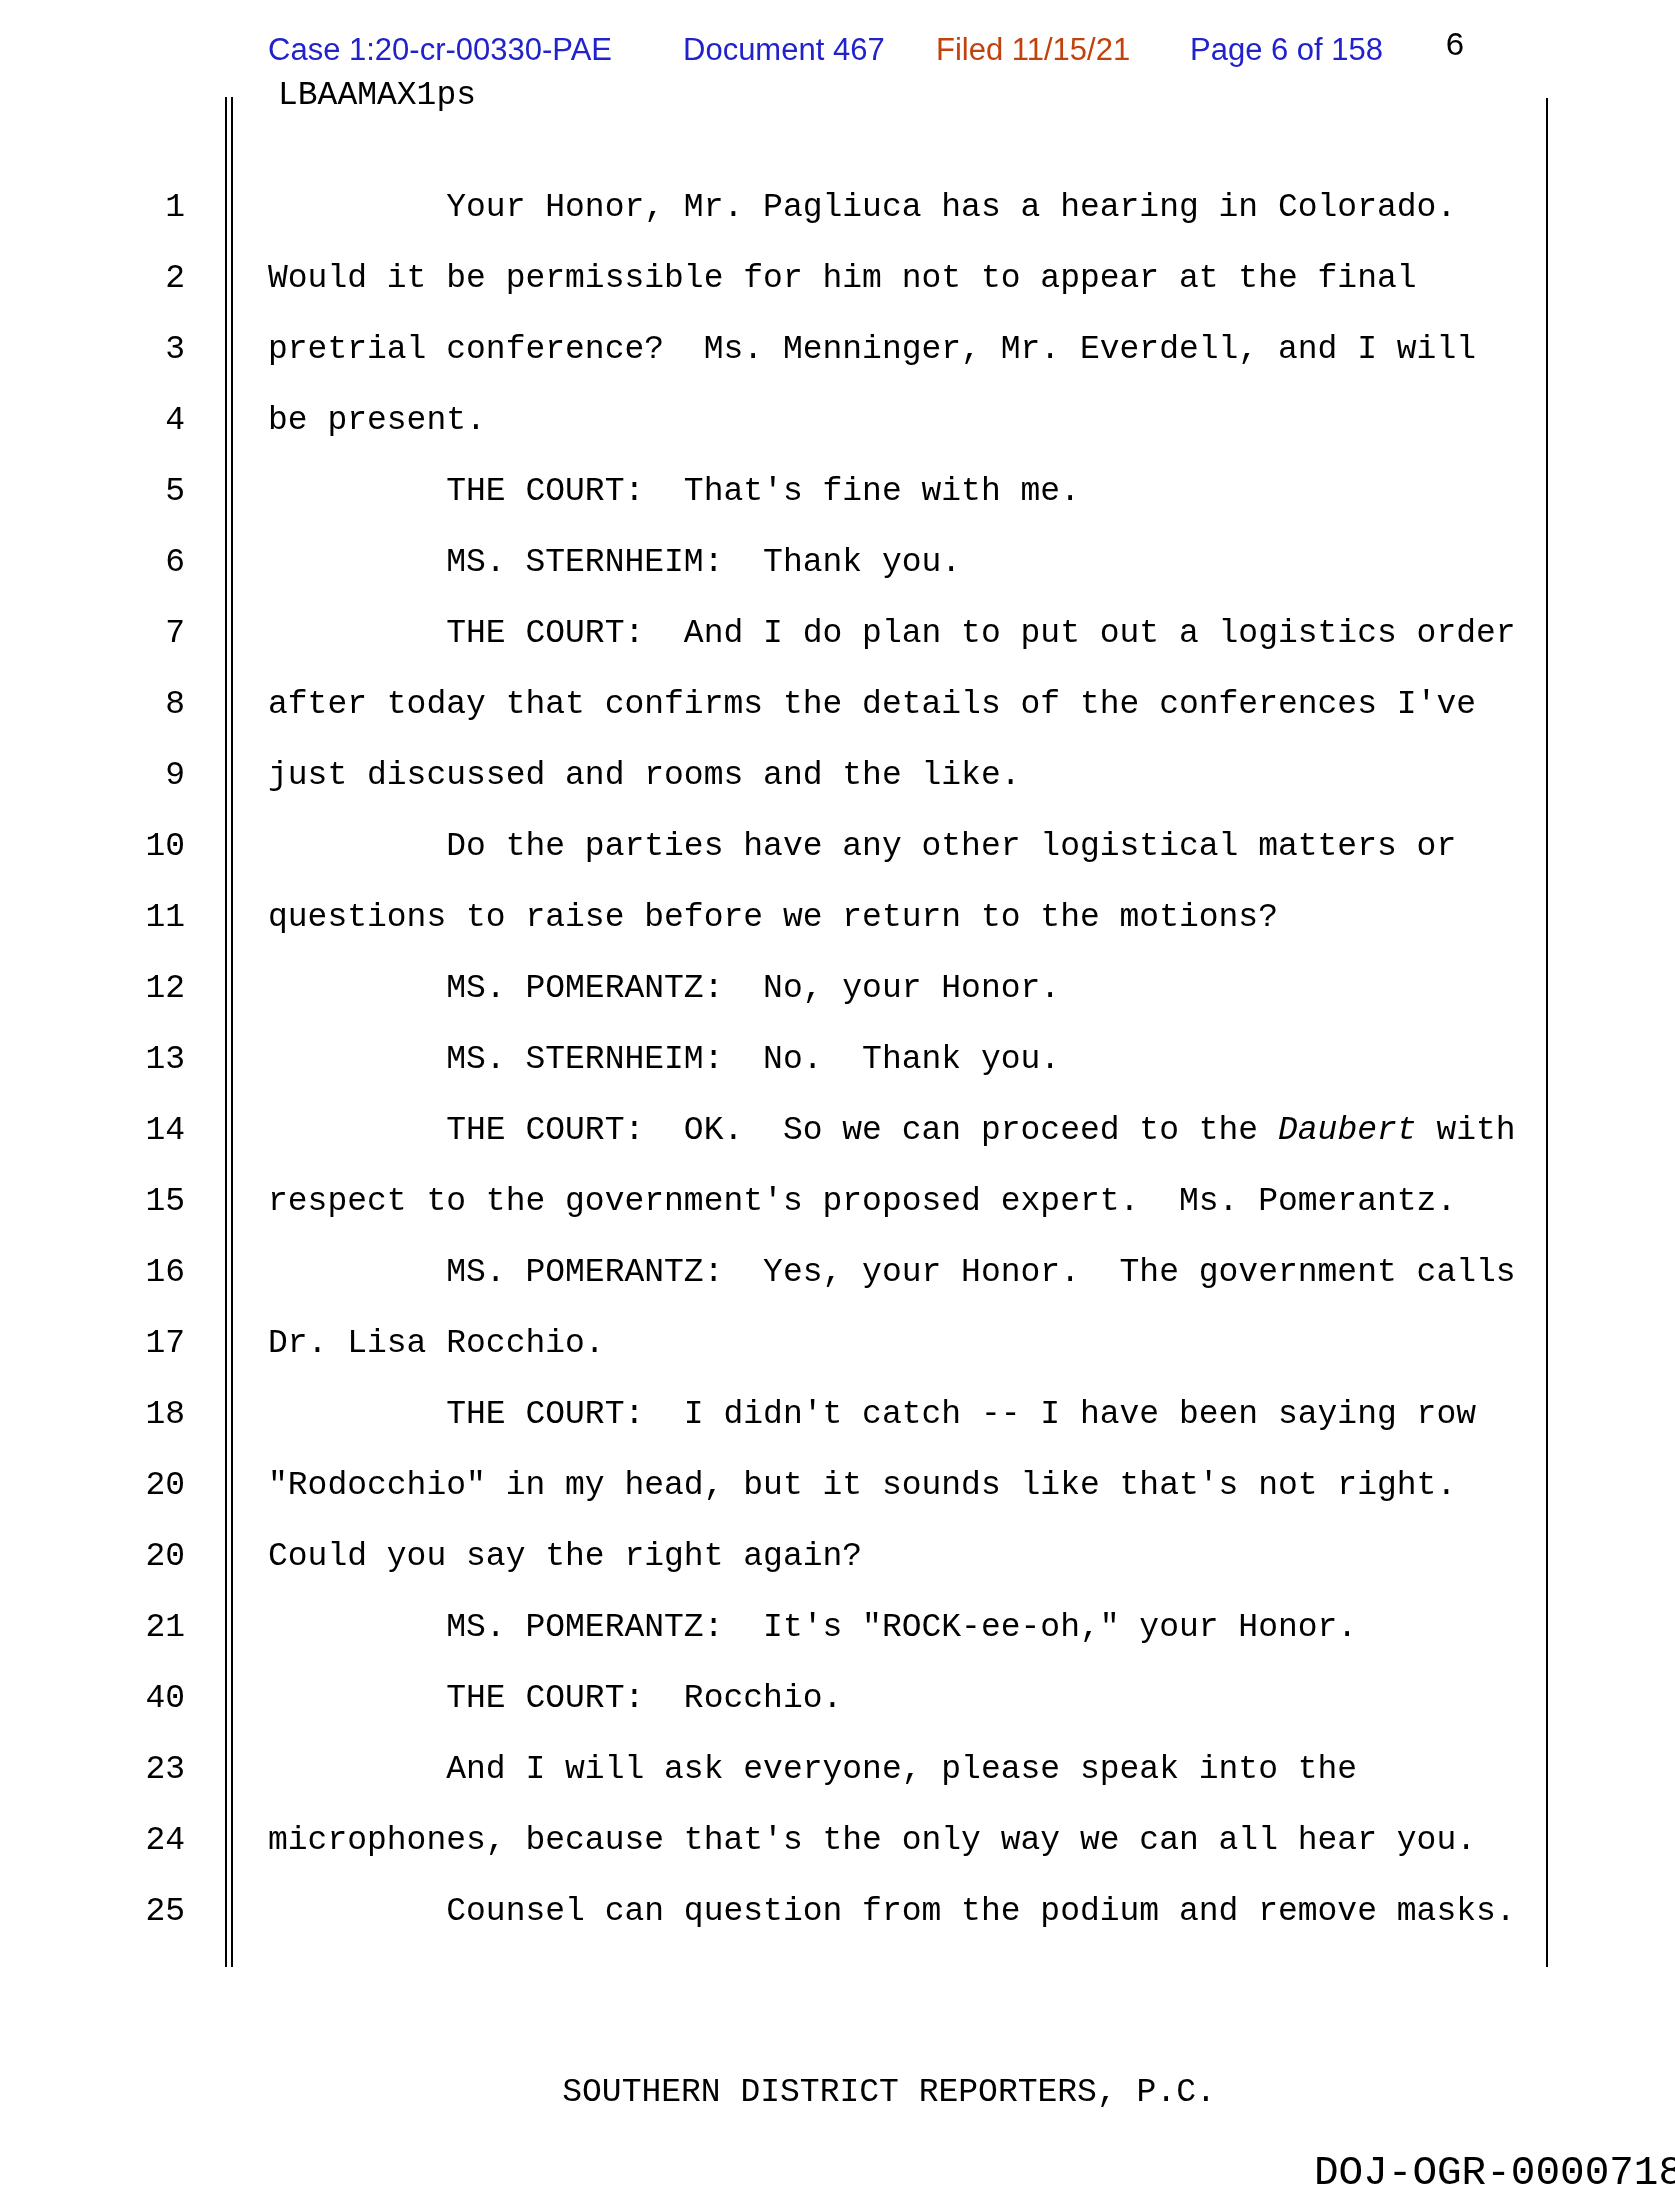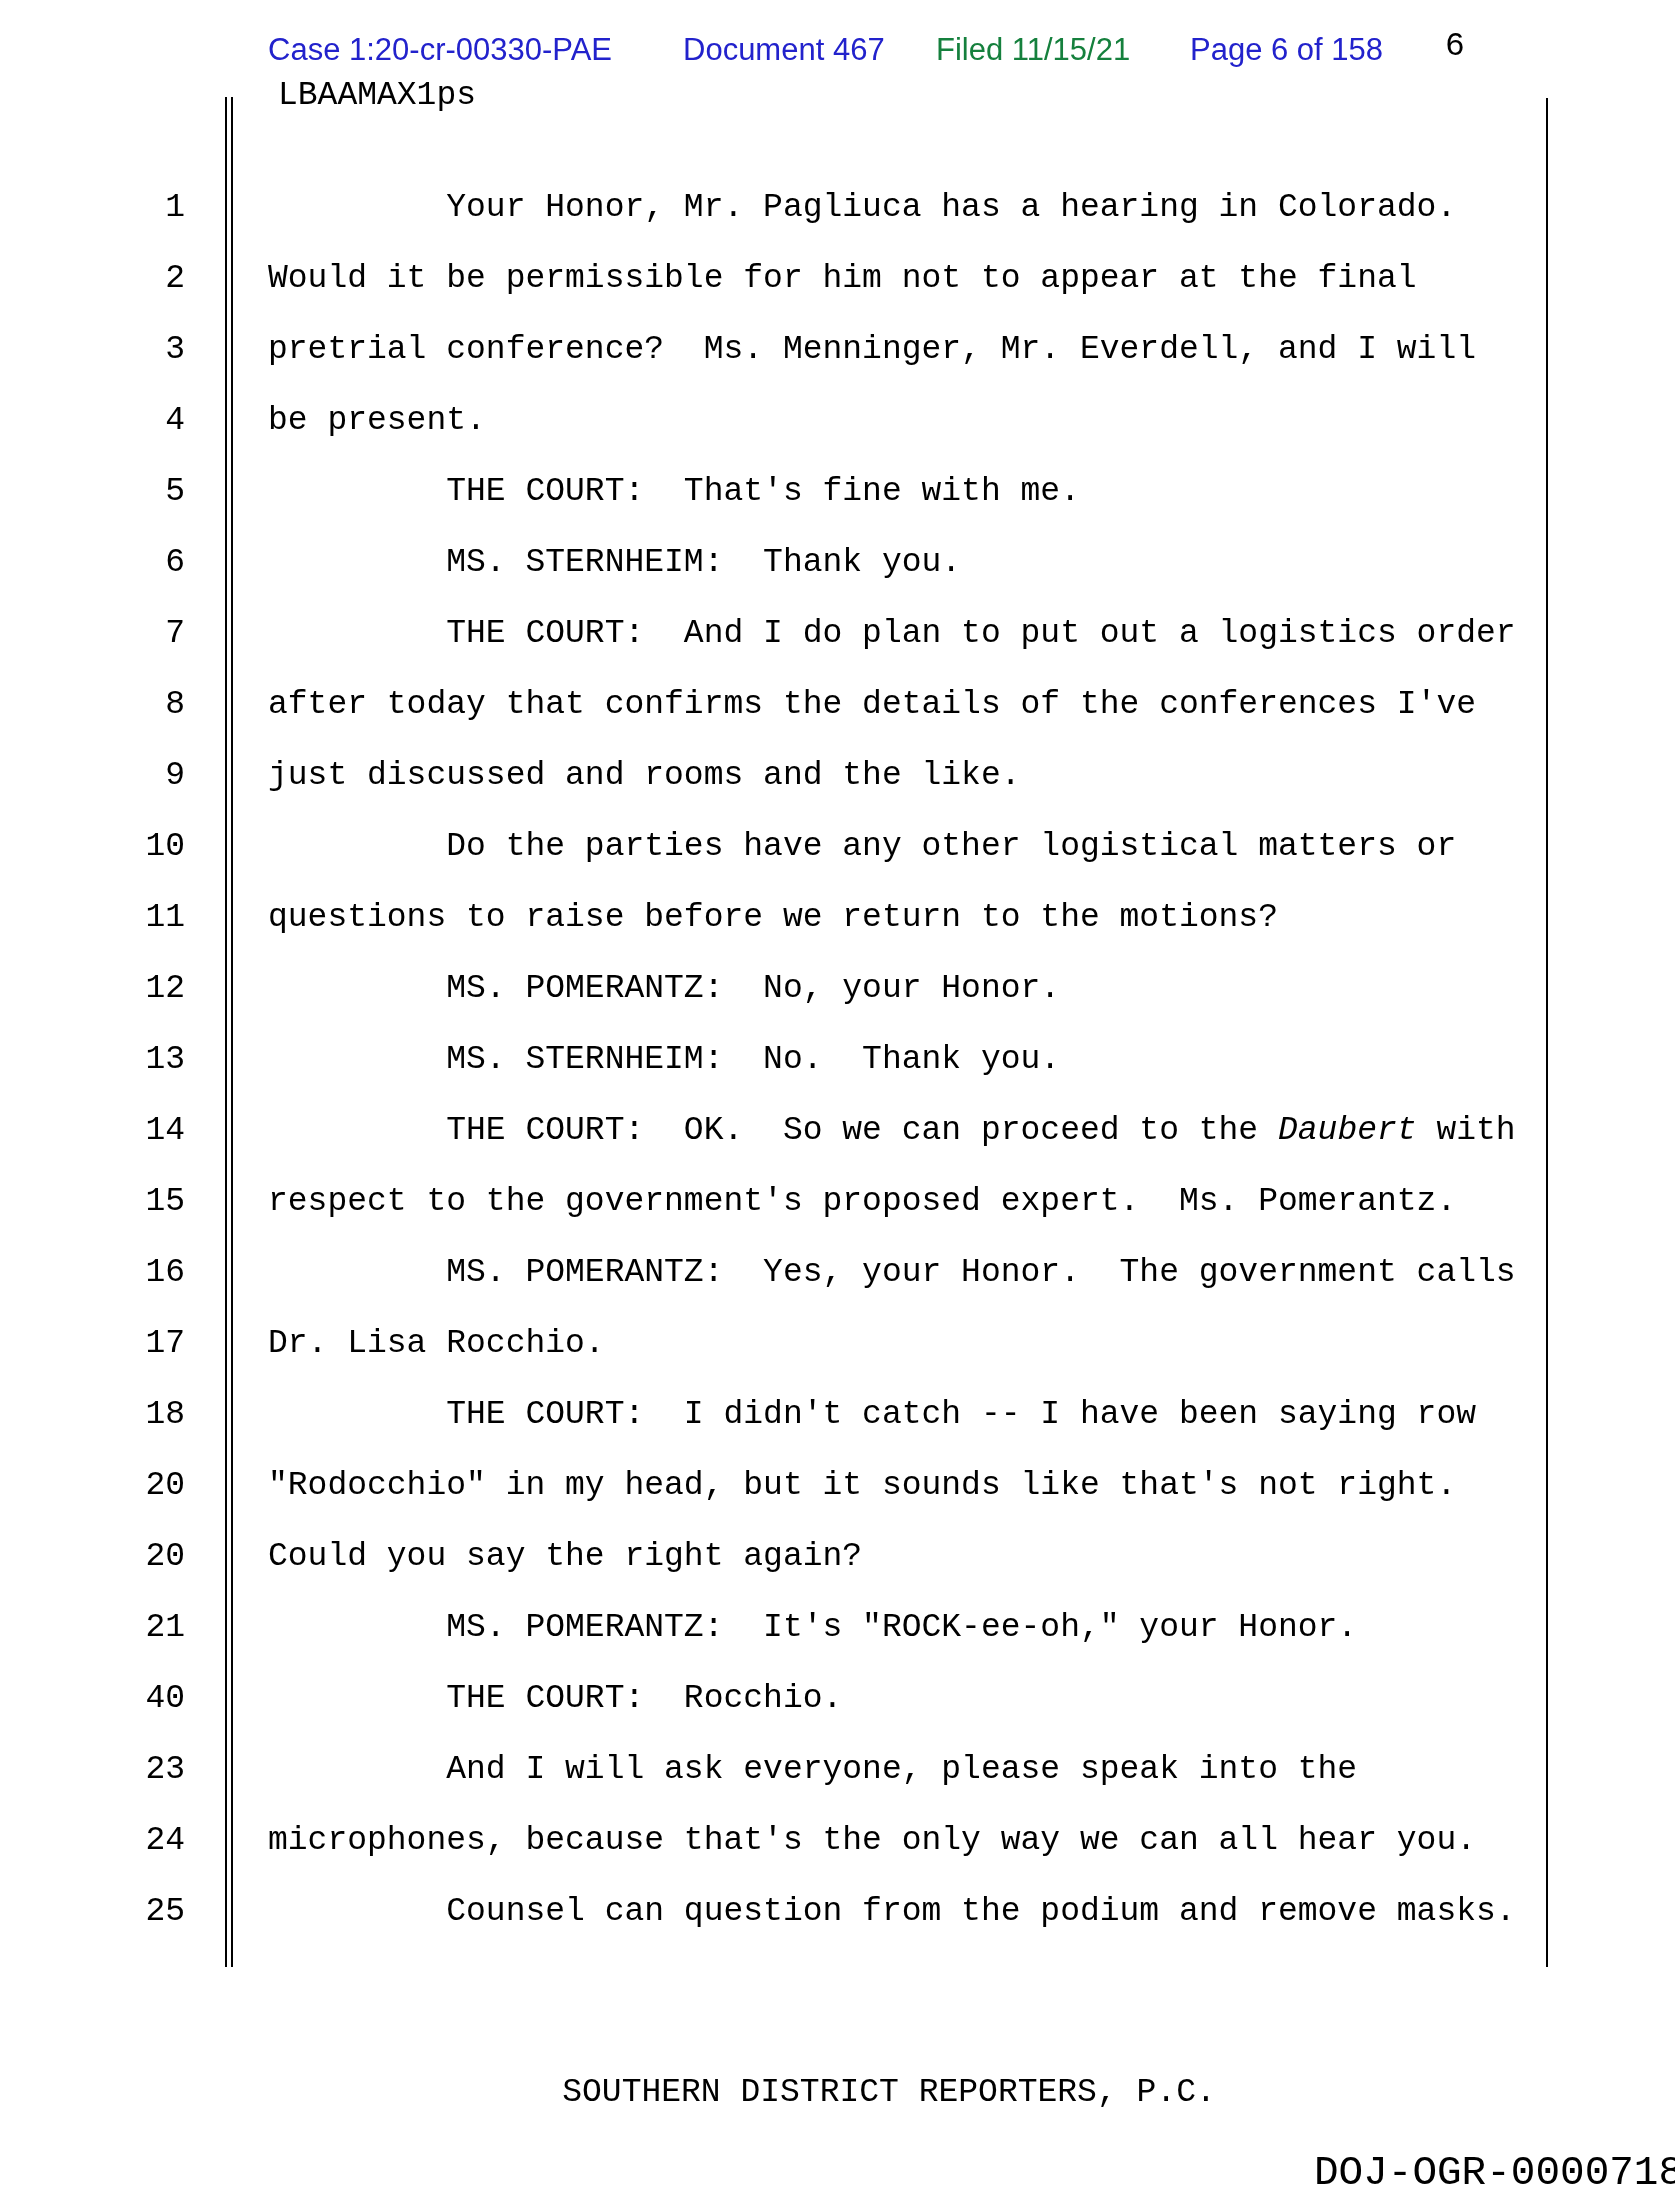--- a/index.html
+++ b/index.html
@@ -111,21 +111,21 @@
     white-space: pre;
   }
 </style>
 </head>
 <body>
 
 <div class="page">
 
   <div class="header-seg seg-case" style="color: rgb(34, 34, 204);">Case 1:20-cr-00330-PAE</div>
   <div class="header-seg seg-doc" style="color: rgb(34, 34, 204);">Document 467</div>
-  <div class="header-seg seg-filed" style="color: #15803d;">Filed 11/15/21</div>
+  <div class="header-seg seg-filed" style="color: #c2410c;">Filed 11/15/21</div>
   <div class="header-seg seg-page" style="color: rgb(34, 34, 204);">Page 6 of 158</div>
   <div class="header-six">6</div>
 
   <div class="doc-id">LBAAMAX1ps</div>
 
   <div class="rule-left"></div>
   <div class="rule-right"></div>
 
   <div class="lines">
       <div class="line"><span class="line-no">1</span><span class="line-text"><span>         Your Honor, Mr. Pagliuca has a hearing in Colorado.</span></span></div>

